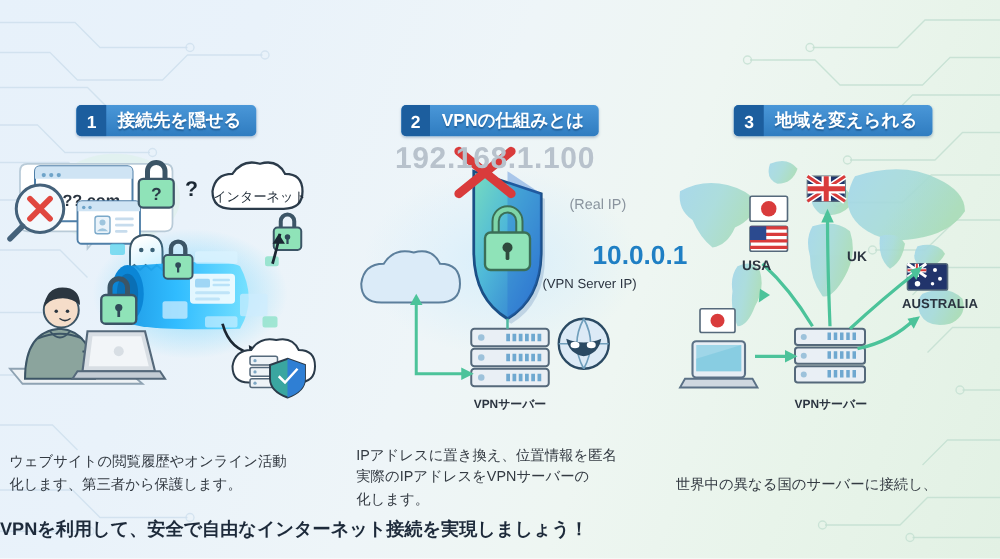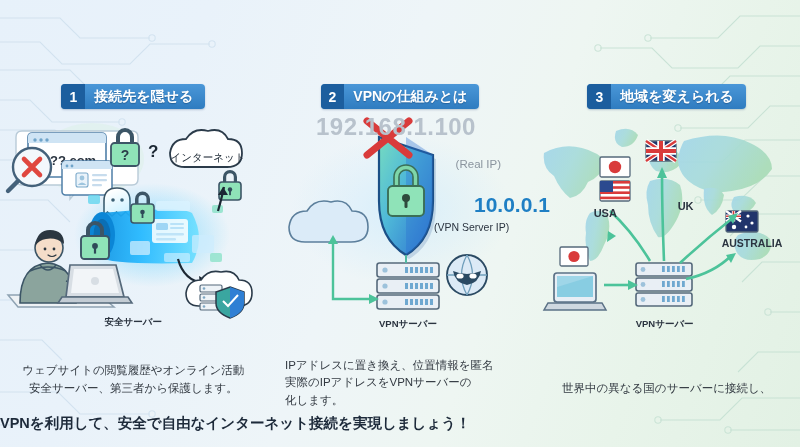--- a/index.html
+++ b/index.html
@@ -83,21 +83,21 @@
     width: 258px;
     height: 212px;
     margin-top: 6px;
   }
   .illus svg { display: block; }
   
   .caption {
     position: absolute;
     bottom: 0;
     width: 252px;
-    text-align: center;
+    text-align: left;
     font-size: 11.5px;
     line-height: 1.55;
     color: #333a42;
   }
   .caption.left-align { text-align: left; }
   
   .footer {
     position: absolute;
     left: 0; right: 0; bottom: 14px;
     text-align: left;
@@ -321,28 +321,25 @@
             <rect x="196" y="188" width="22" height="7" rx="1.6" fill="#eef3f7" stroke="#55697b" stroke-width="1.2"></rect>
             <circle cx="200" cy="173.5" r="1.3" fill="#7ea7c4"></circle>
             <circle cx="200" cy="182.5" r="1.3" fill="#7ea7c4"></circle>
             <circle cx="200" cy="191.5" r="1.3" fill="#7ea7c4"></circle>
             <path d="M226 172 l14 5 v11 q0 10 -14 15 q-14-5 -14-15 v-11 Z" fill="#3aa6a0" stroke="#2b3b4a" stroke-width="1.5"></path>
             <path d="M226 172 l14 5 v11 q0 10 -14 15 Z" fill="#2f7fd4"></path>
             <path d="M219 186 l5 5 l10 -11" fill="none" stroke="#ffffff" stroke-width="2"></path>
           </g>
         </svg>
 
-        <div class="ol" style="left:62px; bottom:-2px; width:134px; text-align:center;">
-          <span class="lbl-sm" style="font-weight:bold;">安全サーバー</span>
-        </div>
       </div>
 
       <div class="caption" style="bottom:-4px;">
         <div>ウェブサイトの閲覧履歴やオンライン活動</div>
-        <div>安全サーバー、第三者から保護します。</div>
+        <div>化します、第三者から保護します。</div>
       </div>
     </div>
 
     <div class="col">
       <div class="badge">
         <span class="badge-num">2</span>
         <span class="badge-label">VPNの仕組みとは</span>
       </div>
 
       <div class="illus">

